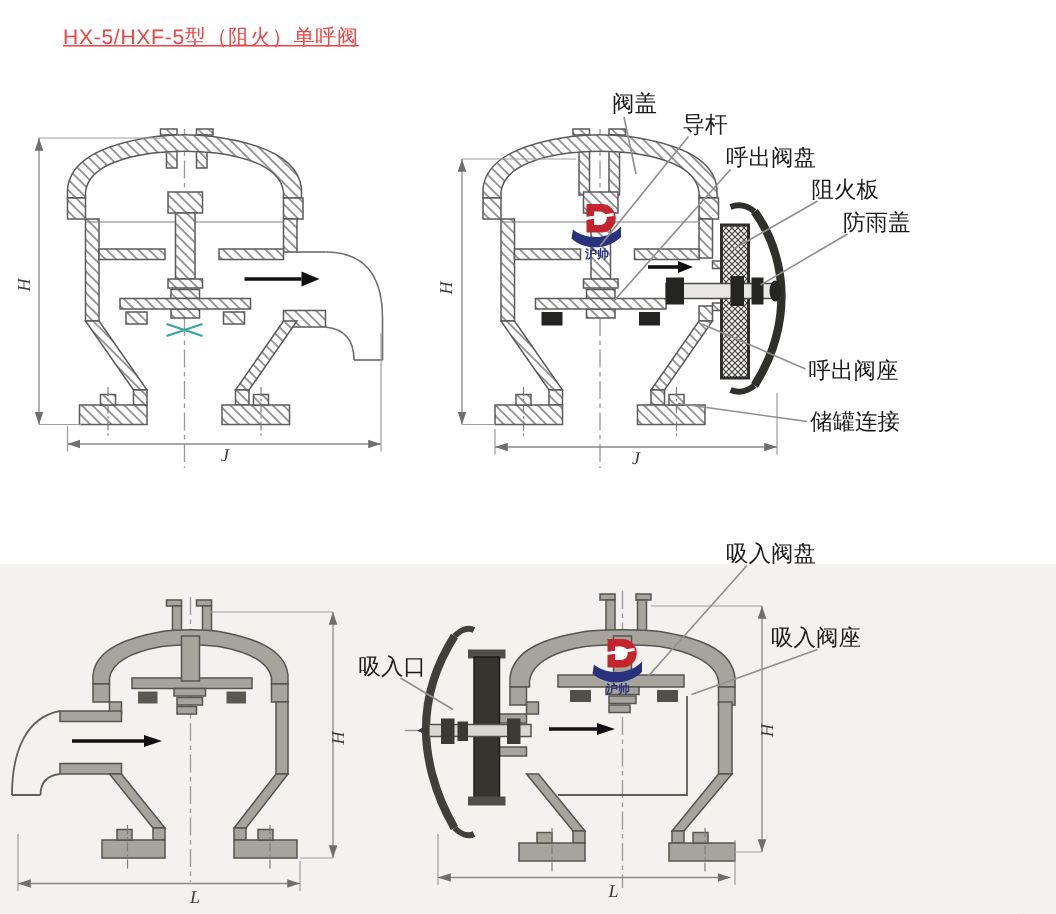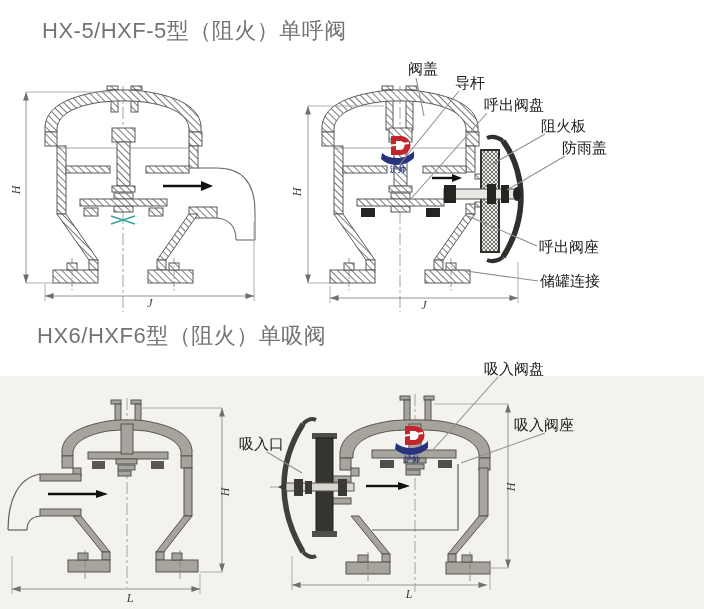--- a/index.html
+++ b/index.html
@@ -1,18 +1,18 @@
 <!DOCTYPE html>
 <html><head>
 <meta charset="utf-8">
 <style>
   html,body{margin:0;padding:0;background:#fff;}
   .stage{position:relative;width:704px;height:609px;background:#ffffff;overflow:hidden;
          font-family:"Liberation Sans",sans-serif;}
-  .title{position:absolute;font-size:22px;color:#737373;letter-spacing:.5px;white-space:nowrap;}
+  .title{position:absolute;font-size:14px;color:#ef4444;letter-spacing:.5px;white-space:nowrap;text-decoration:underline;}
   #title1{left:42px;top:16px;}
   #title2{left:37px;top:321px;}
   svg{position:absolute;left:0;top:0;}
   .lbl{font-size:15px;fill:#1b1b1b;font-family:"Liberation Sans",sans-serif;}
   .dim{font-size:12px;fill:#3a3a3a;font-family:"Liberation Serif",serif;font-style:italic;}
   .wm{font-size:8px;fill:#28327f;font-family:"Liberation Sans",sans-serif;font-weight:bold;}
   .hw{fill:url(#hh);stroke:#5a5a5a;stroke-width:1;}
   .gw{fill:#a6a49c;stroke:#55544e;stroke-width:1;}
   .ol{fill:none;stroke:#6e6e6e;stroke-width:1.1;}
   .olg{fill:none;stroke:#5f5e58;stroke-width:1.2;}
@@ -26,21 +26,20 @@
   .dark{fill:#242422;stroke:none;}
   .teal{stroke:#35a79e;stroke-width:1.5;fill:none;}
   .thin{stroke:#7e7e7e;stroke-width:.7;fill:none;}
 </style>
 </head>
 <body>
 
 <div class="stage">
 
   <div class="title" id="title1">HX-5/HXF-5型（阻火）单呼阀</div>
-  <div class="title" id="title2">HX6/HXF6型（阻火）单吸阀</div>
 
   <svg width="704" height="609" viewBox="0 0 704 609">
     <defs>
       <pattern id="hh" width="5" height="5" patternUnits="userSpaceOnUse" patternTransform="rotate(45)">
         <rect width="5" height="5" fill="#ffffff"></rect>
           <path d="M0,2.5 H5" stroke="#7a7a7a" stroke-width="1"></path>
       </pattern>
       <pattern id="xh" width="4" height="4" patternUnits="userSpaceOnUse">
         <rect width="4" height="4" fill="#efeeea"></rect>
           <path d="M0,0 L4,4 M4,0 L0,4" stroke="#3f3f3c" stroke-width="0.7"></path>

